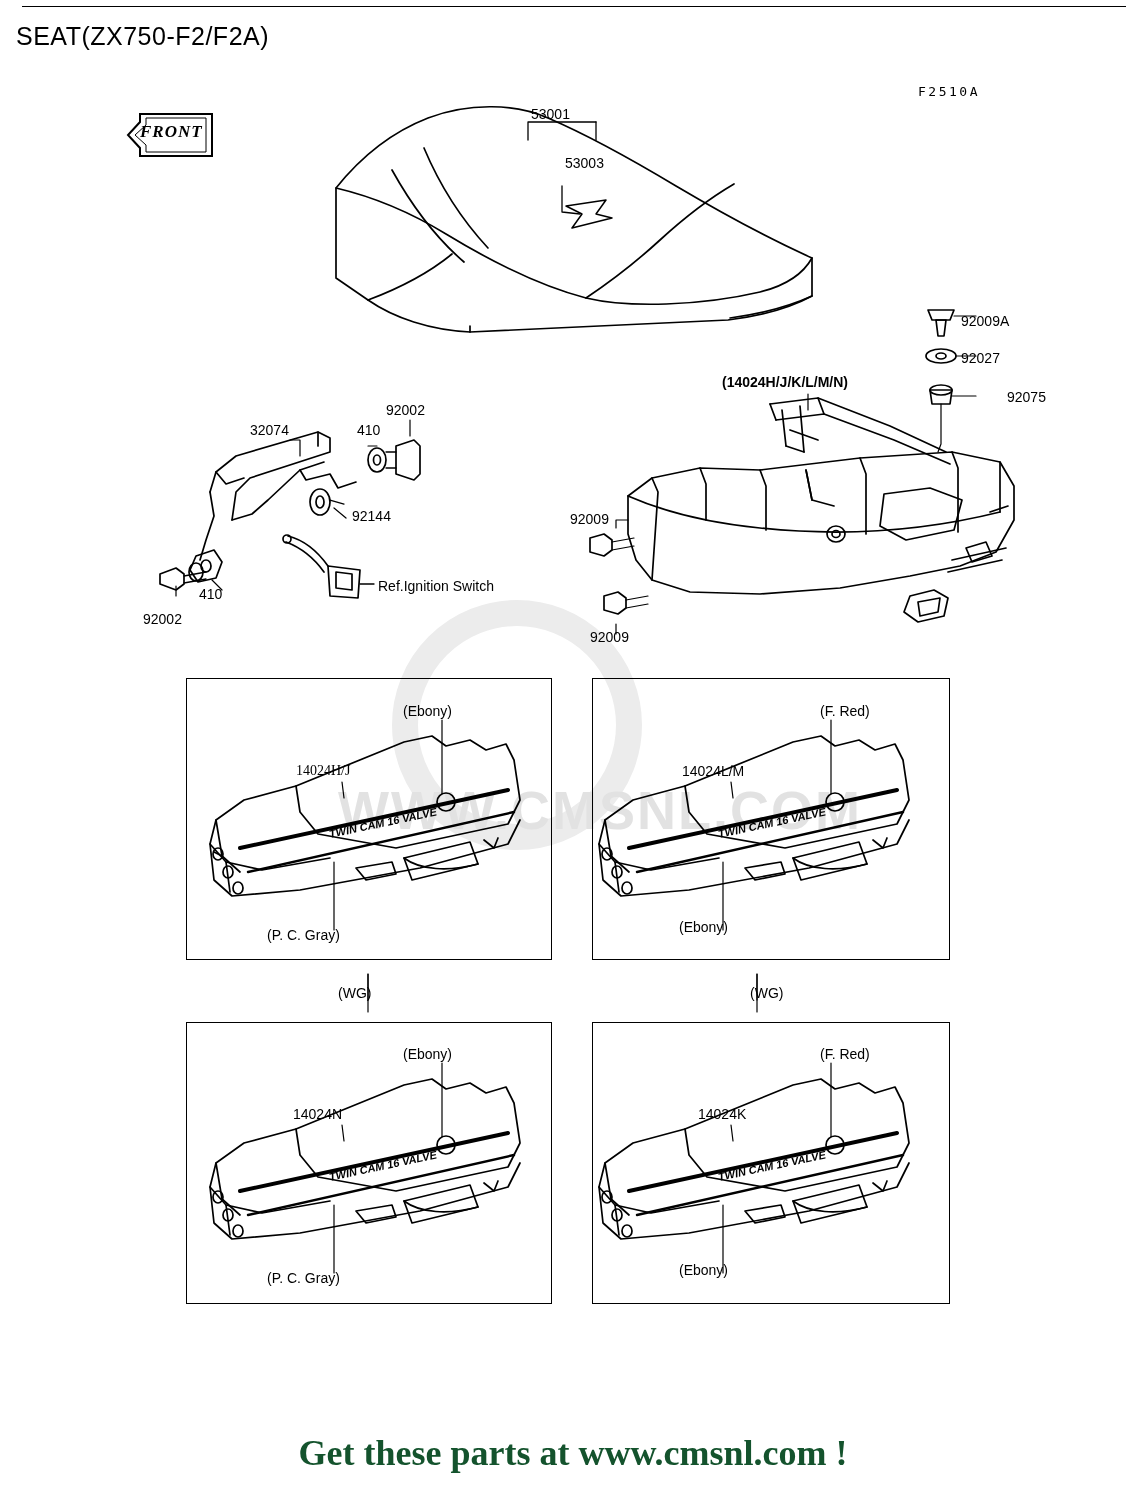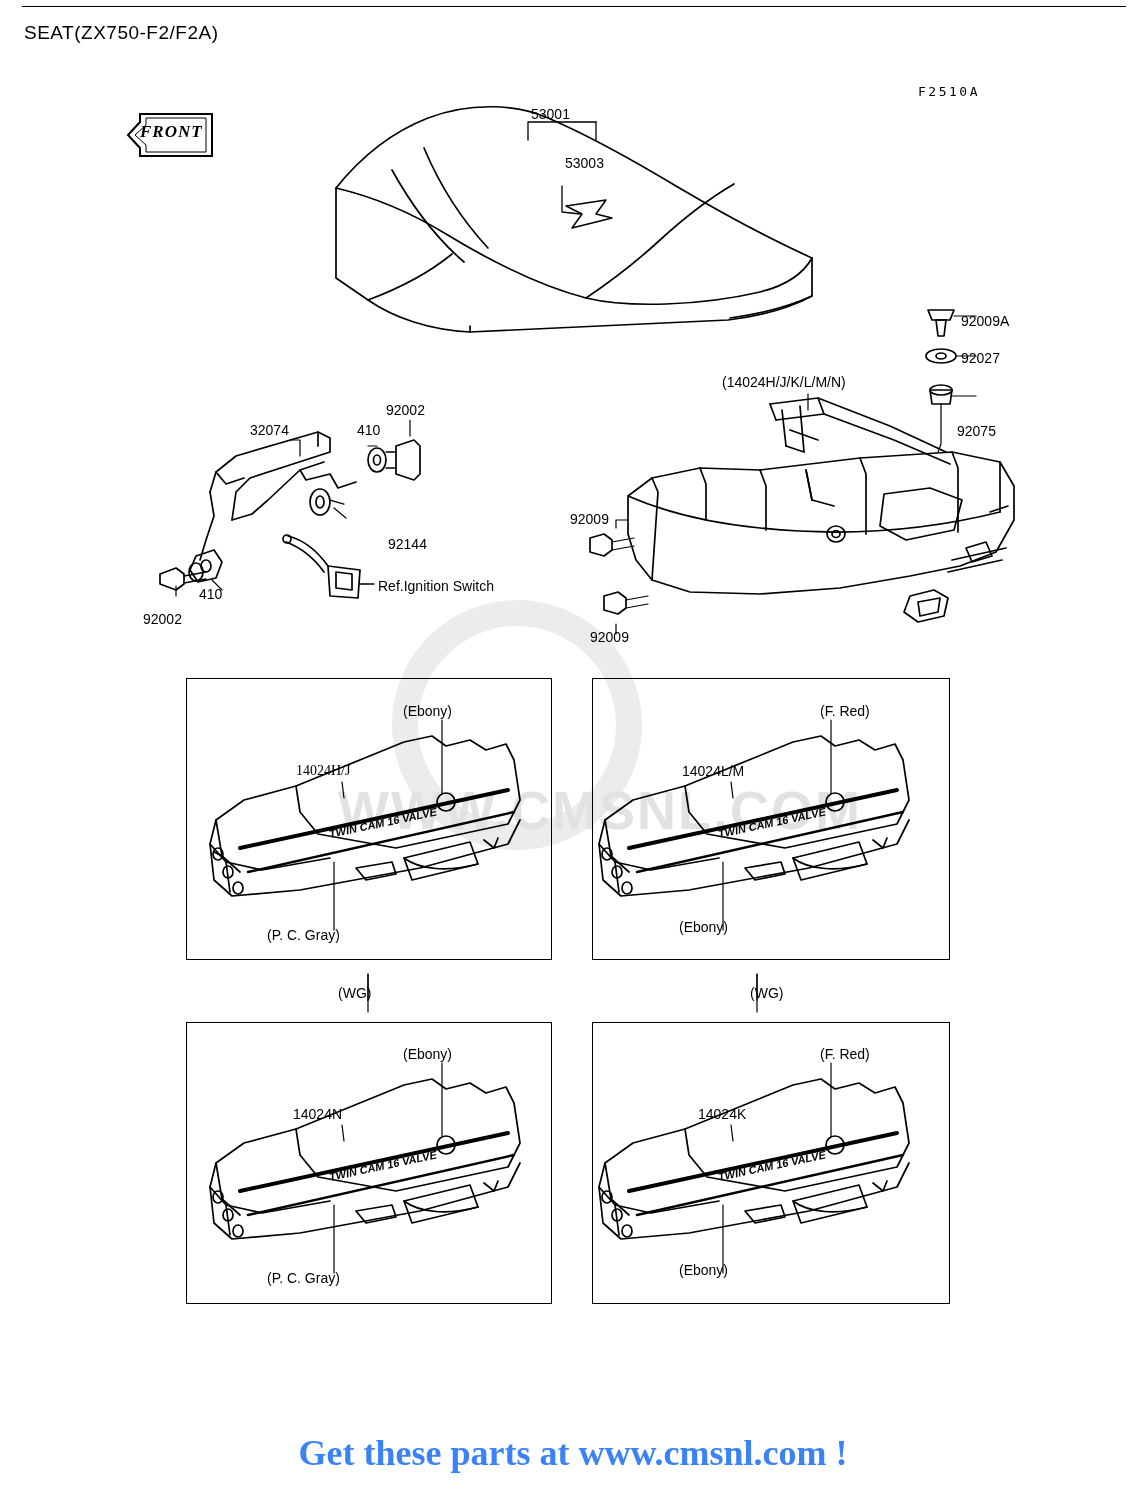--- a/index.html
+++ b/index.html
@@ -22,23 +22,23 @@
   .rule-top {
     position: absolute;
     left: 22px;
     top: 6px;
     width: 1104px;
     height: 1px;
     background: #000;
   }
   #page-title {
     position: absolute;
-    left: 24px;
+    left: 16px;
     top: 22px;
-    font-size: 19px;
+    font-size: 25px;
     letter-spacing: 0.5px;
     font-family: "Liberation Sans", sans-serif;
   }
   #sheet-code {
     position: absolute;
     left: 918px;
     top: 84px;
     font-size: 13px;
     letter-spacing: 2.5px;
     font-family: "DejaVu Sans Mono", monospace;
@@ -89,21 +89,21 @@
     box-sizing: border-box;
   }
   #footer-cta {
     position: absolute;
     left: 0;
     top: 1432px;
     width: 1146px;
     text-align: center;
     font-size: 36px;
     font-weight: bold;
-    color: #3b82f6;
+    color: #14532d;
     font-family: "Liberation Serif", serif;
   }
   .front-tag {
     position: absolute;
     left: 126px;
     top: 108px;
     width: 92px;
     height: 56px;
   }
   .front-tag .ft-text {
@@ -356,29 +356,29 @@
       <text transform="translate(719,1181) rotate(-12)">TWIN CAM 16 VALVE</text>
     </g>
   </svg>
 
   <div class="lbl" style="left:531px; top:106px;">53001</div>
   <div class="lbl" style="left:565px; top:155px;">53003</div>
 
   <div class="lbl" style="left:250px; top:422px;">32074</div>
   <div class="lbl" style="left:357px; top:422px;">410</div>
   <div class="lbl" style="left:386px; top:402px;">92002</div>
-  <div class="lbl" style="left:352px; top:536px;margin-left:36px;">92144</div>
+  <div class="lbl" style="left:352px; top:508px;">92144</div>
   <div class="lbl" style="left:199px; top:586px;">410</div>
   <div class="lbl" style="left:143px; top:611px;">92002</div>
   <div class="lbl" style="left:378px; top:578px;">Ref.Ignition Switch</div>
 
-  <div class="lbl" style="left:722px; top:374px;">(14024H/J/K/L/M/N)</div>
+  <div class="lbl" style="left:722px; top:374px;font-weight:bold;">(14024H/J/K/L/M/N)</div>
   <div class="lbl" style="left:961px; top:313px;">92009A</div>
   <div class="lbl" style="left:961px; top:350px;">92027</div>
-  <div class="lbl" style="left:957px; top:389px;margin-top:34px;">92075</div>
+  <div class="lbl" style="left:1007px; top:389px;">92075</div>
   <div class="lbl" style="left:570px; top:511px;">92009</div>
   <div class="lbl" style="left:590px; top:629px;">92009</div>
 
   <div class="box" style="left:186px; top:678px; width:364px; height:280px;"></div>
   <div class="box" style="left:592px; top:678px; width:356px; height:280px;"></div>
   <div class="box" style="left:186px; top:1022px; width:364px; height:280px;"></div>
   <div class="box" style="left:592px; top:1022px; width:356px; height:280px;"></div>
 
   <div class="lbl" style="left:296px; top:763px;font-family:Liberation Serif, serif;">14024H/J</div>
   <div class="lbl" style="left:403px; top:703px;">(Ebony)</div>

